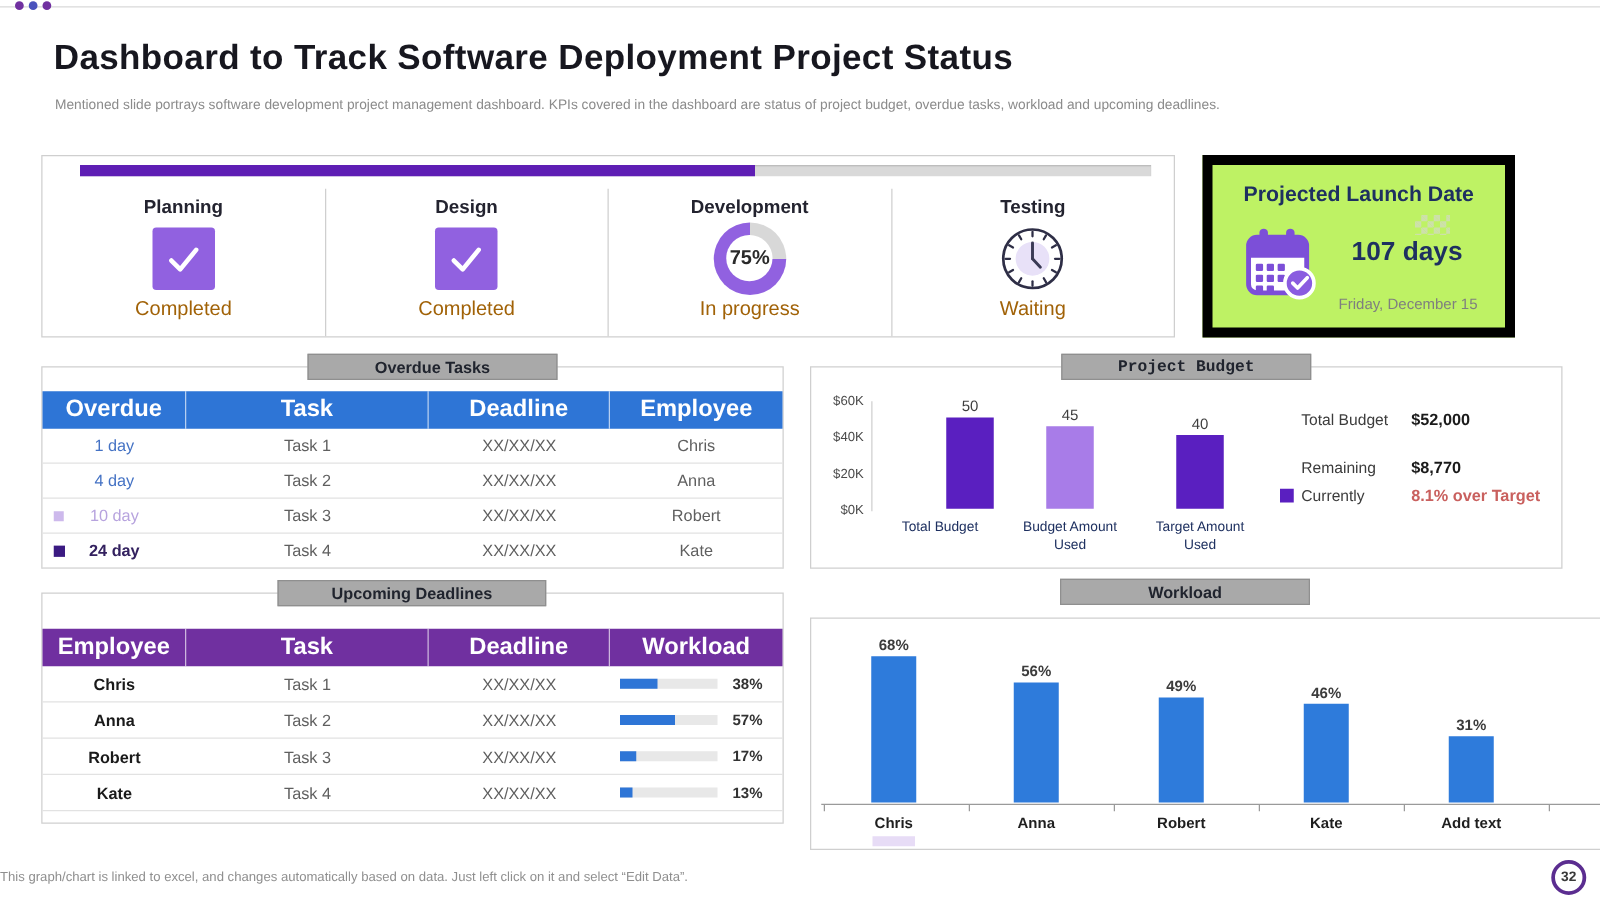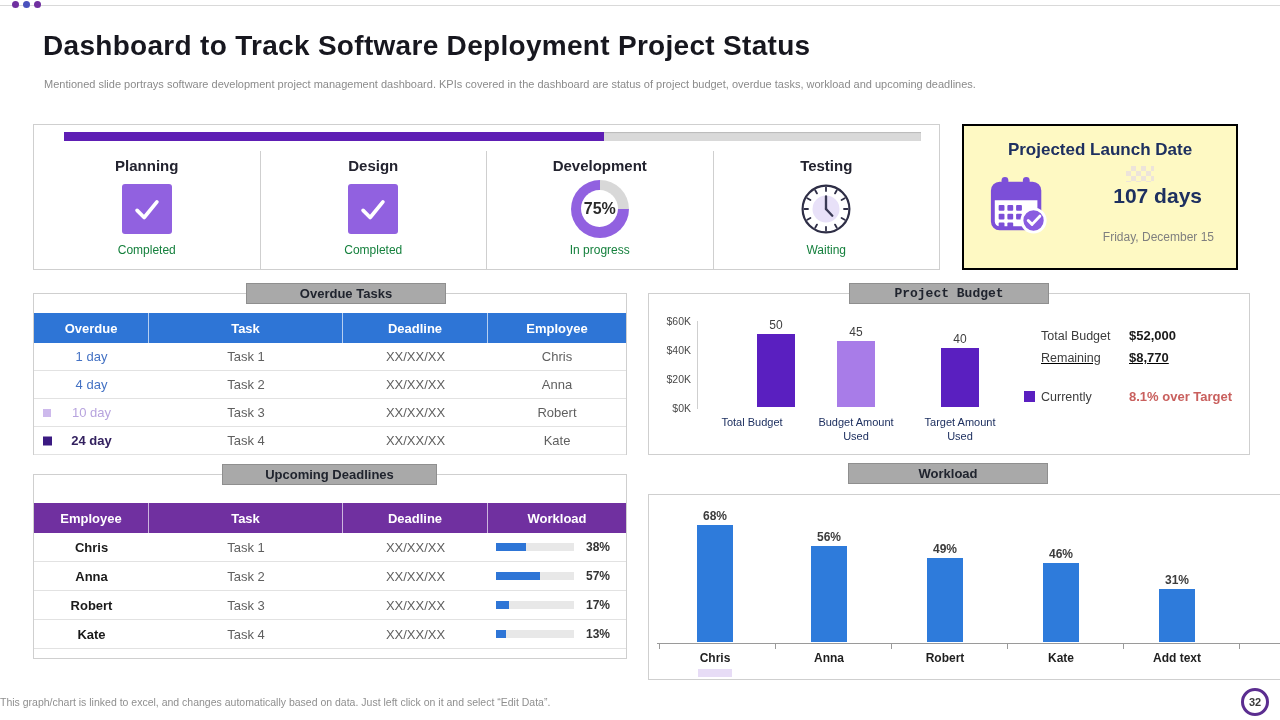--- a/index.html
+++ b/index.html
@@ -19,43 +19,43 @@
 
   
   .phases-panel { left:33px; top:124px; width:907px; height:146px; }
   .progress-track { position:absolute; left:30px; top:7px; width:857px; height:9px; background:#d9d9d9; box-shadow:inset 0 1px 1px rgba(0,0,0,.15); }
   .progress-fill { height:100%; background:#5e1eb4; }
   .phase-row { position:absolute; left:0; right:0; top:26px; bottom:0; display:flex; }
   .phase { flex:1; display:flex; flex-direction:column; align-items:center; padding:6px 0 12px; }
   .phase + .phase { border-left:1px solid #cfcfcf; }
   .phase-name { font-size:15px; font-weight:700; color:#23232f; }
   .phase-ind { height:72px; display:flex; align-items:center; justify-content:center; }
-  .phase-status { font-size:12px; color:#15803d; }
+  .phase-status { font-size:16px; color:#a16207; }
   .check-tile { width:50px; height:50px; background:#9161e0; border-radius:3px; display:flex; align-items:center; justify-content:center; }
   .donut { position:relative; width:58px; height:58px; border-radius:50%; background:conic-gradient(#d8d8d8 0 90deg, #9161e0 90deg 360deg); display:flex; align-items:center; justify-content:center; }
   .donut-hole { width:37px; height:37px; border-radius:50%; background:#fff; display:flex; align-items:center; justify-content:center; font-size:16px; font-weight:700; color:#2a2a2a; }
 
   
-  .launch-panel { position:absolute; left:962px; top:124px; width:276px; height:146px; background:#fef9c3; border:2px solid #000000; }
+  .launch-panel { position:absolute; left:962px; top:124px; width:250px; height:146px; background:#bef264; border:8px solid #000000; }
   .launch-title { position:absolute; left:0; right:0; top:14px; text-align:center; font-size:17px; font-weight:700; color:#1e3060; }
   .launch-cal { position:absolute; left:24px; top:48px; }
   .launch-watermark { position:absolute; left:162px; top:40px; width:28px; height:16px; opacity:.5;
       background-image:linear-gradient(45deg,#ddd0f2 25%,transparent 25%,transparent 75%,#ddd0f2 75%),linear-gradient(45deg,#ddd0f2 25%,transparent 25%,transparent 75%,#ddd0f2 75%);
       background-size:10px 10px; background-position:0 0,5px 5px; }
   .launch-days { position:absolute; right:34px; top:58px; font-size:21px; font-weight:700; color:#1e3060; }
   .launch-date { position:absolute; right:22px; top:104px; font-size:12px; color:#7f7f7f; }
 
   
   .tab { position:absolute; height:21px; background:#a9a9a9; border:1px solid #8f8f8f; z-index:3;
          display:flex; align-items:center; justify-content:center; font-size:13px; font-weight:700; color:#20242e; }
 
   
   .thead, .trow { display:grid; grid-template-columns:115px 194px 145px 138px; }
   .thead { height:30px; }
-  .thead .th { display:flex; align-items:center; justify-content:center; color:#fff; font-size:13px; font-weight:700; border-right:1px solid rgba(255,255,255,.65); }
+  .thead .th { display:flex; align-items:center; justify-content:center; color:#fff; font-size:19px; font-weight:700; border-right:1px solid rgba(255,255,255,.65); }
   .thead .th:last-child { border-right:none; }
   .thead.blue { background:#2e75d6; }
   .thead.purple { background:#7030a0; }
   .trow { border-bottom:1px solid #e2e2e2; }
   .trow .td { display:flex; align-items:center; justify-content:center; font-size:13px; color:#5f5f5f; position:relative; }
   .overdue-panel { left:33px; top:293px; width:594px; height:162px; }
   .overdue-panel .tbl { position:absolute; left:0; right:0; top:19px; }
   .overdue-panel .trow { height:28px; }
   .od-blue { color:#4472c4 !important; }
   .od-lilac { color:#b7a3de !important; }
@@ -279,21 +279,21 @@
     </div>
 
     <div class="bcat" style="left:55px;">Total Budget</div>
     <div class="bcat" style="left:159px;">Budget Amount Used</div>
     <div class="bcat" style="left:263px;">Target Amount Used</div>
 
     <div class="stat-row" style="left:392px; top:34px;">
       <div class="stat-label">Total Budget</div>
       <div class="stat-value">$52,000</div>
     </div>
-    <div class="stat-row" style="left:392px; top:56px;text-decoration:underline;">
+    <div class="stat-row" style="left:392px; top:72px;">
       <div class="stat-label">Remaining</div>
       <div class="stat-value">$8,770</div>
     </div>
     <div class="stat-row" style="left:375px; top:95px;">
       <div class="legend-sq"></div>
       <div class="stat-label">Currently</div>
       <div class="stat-value red">8.1%  over Target</div>
     </div>
   </section>
 

